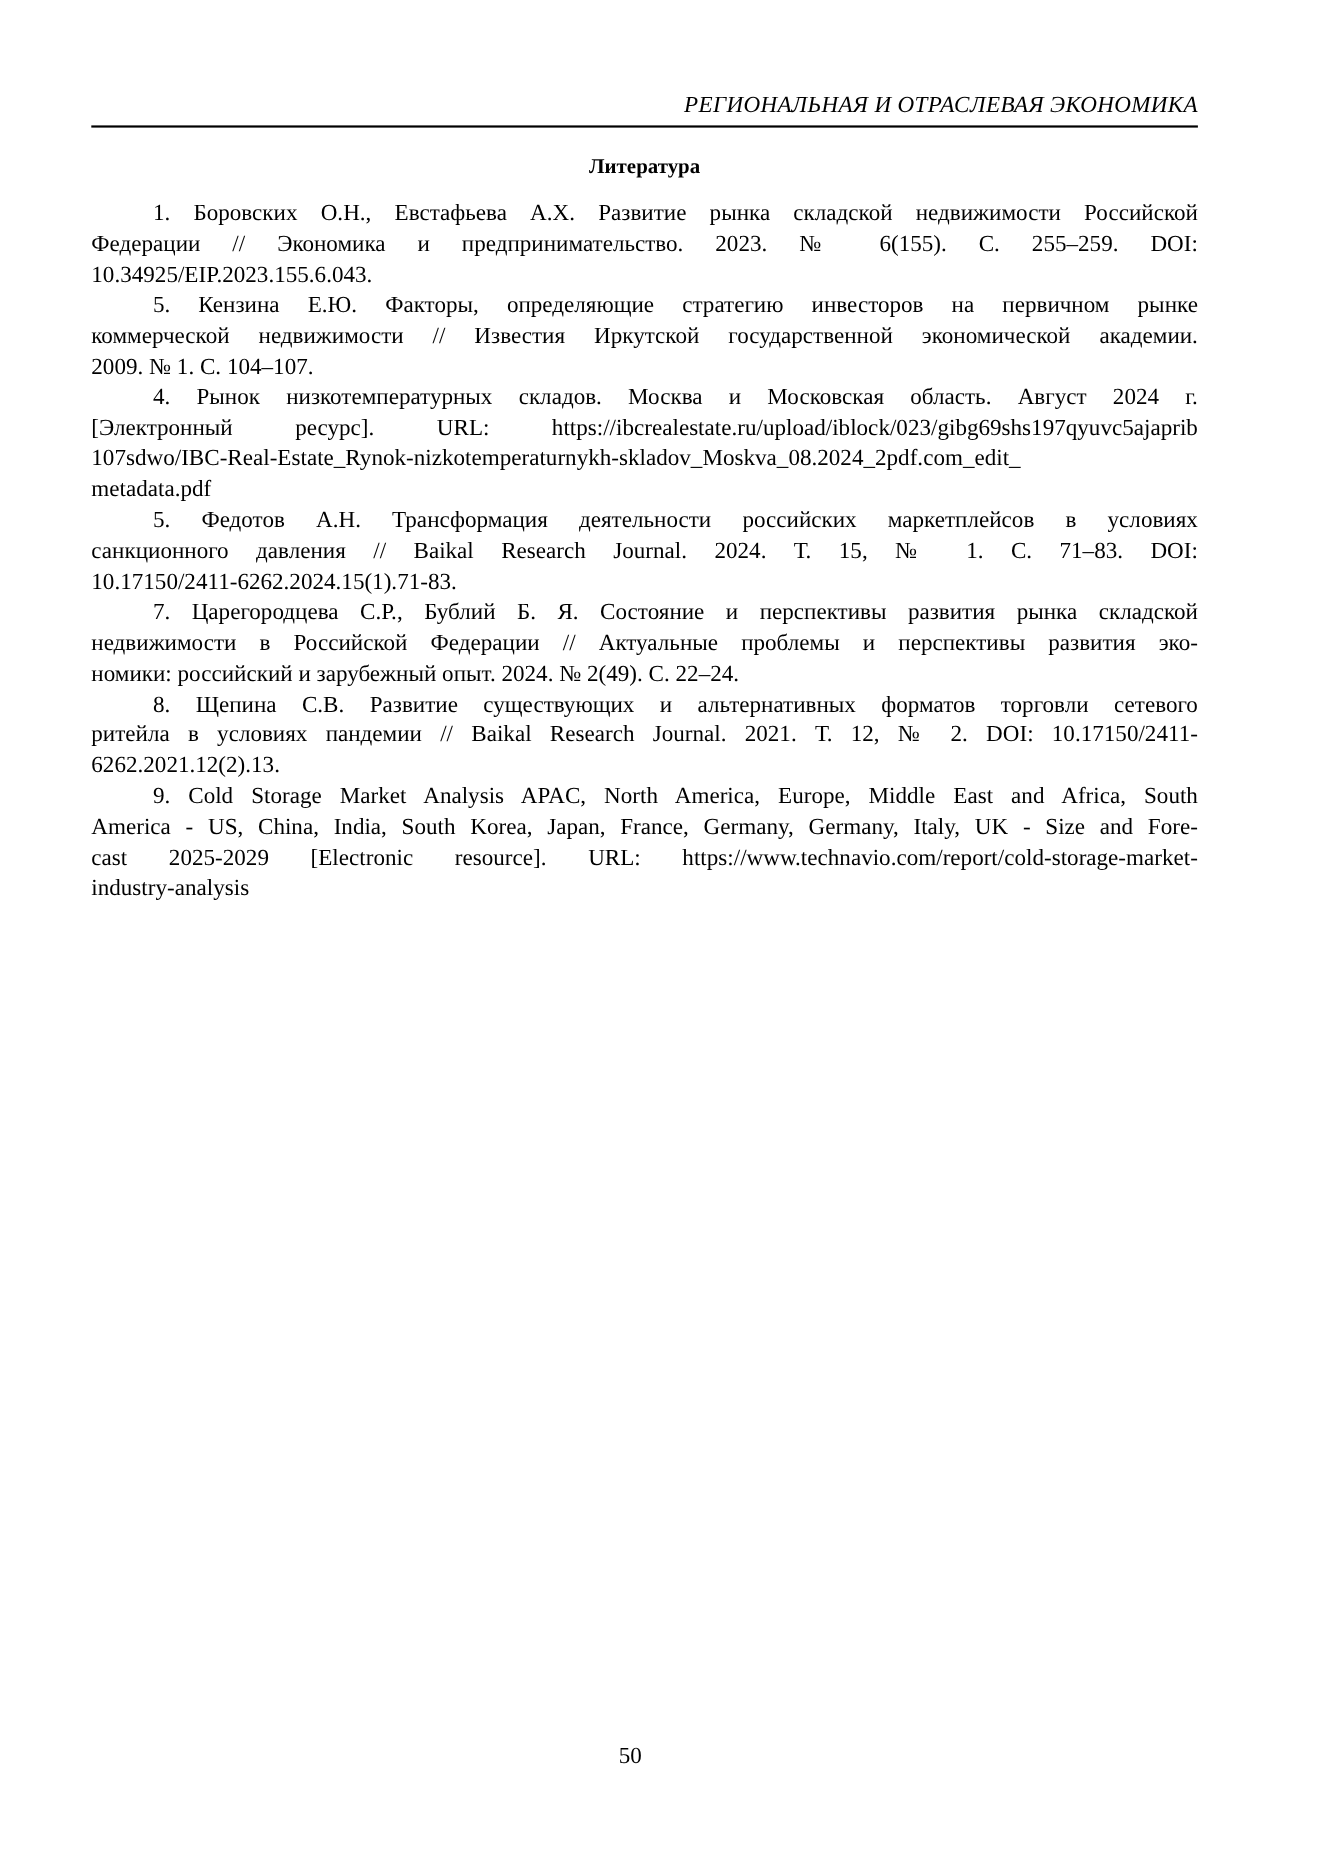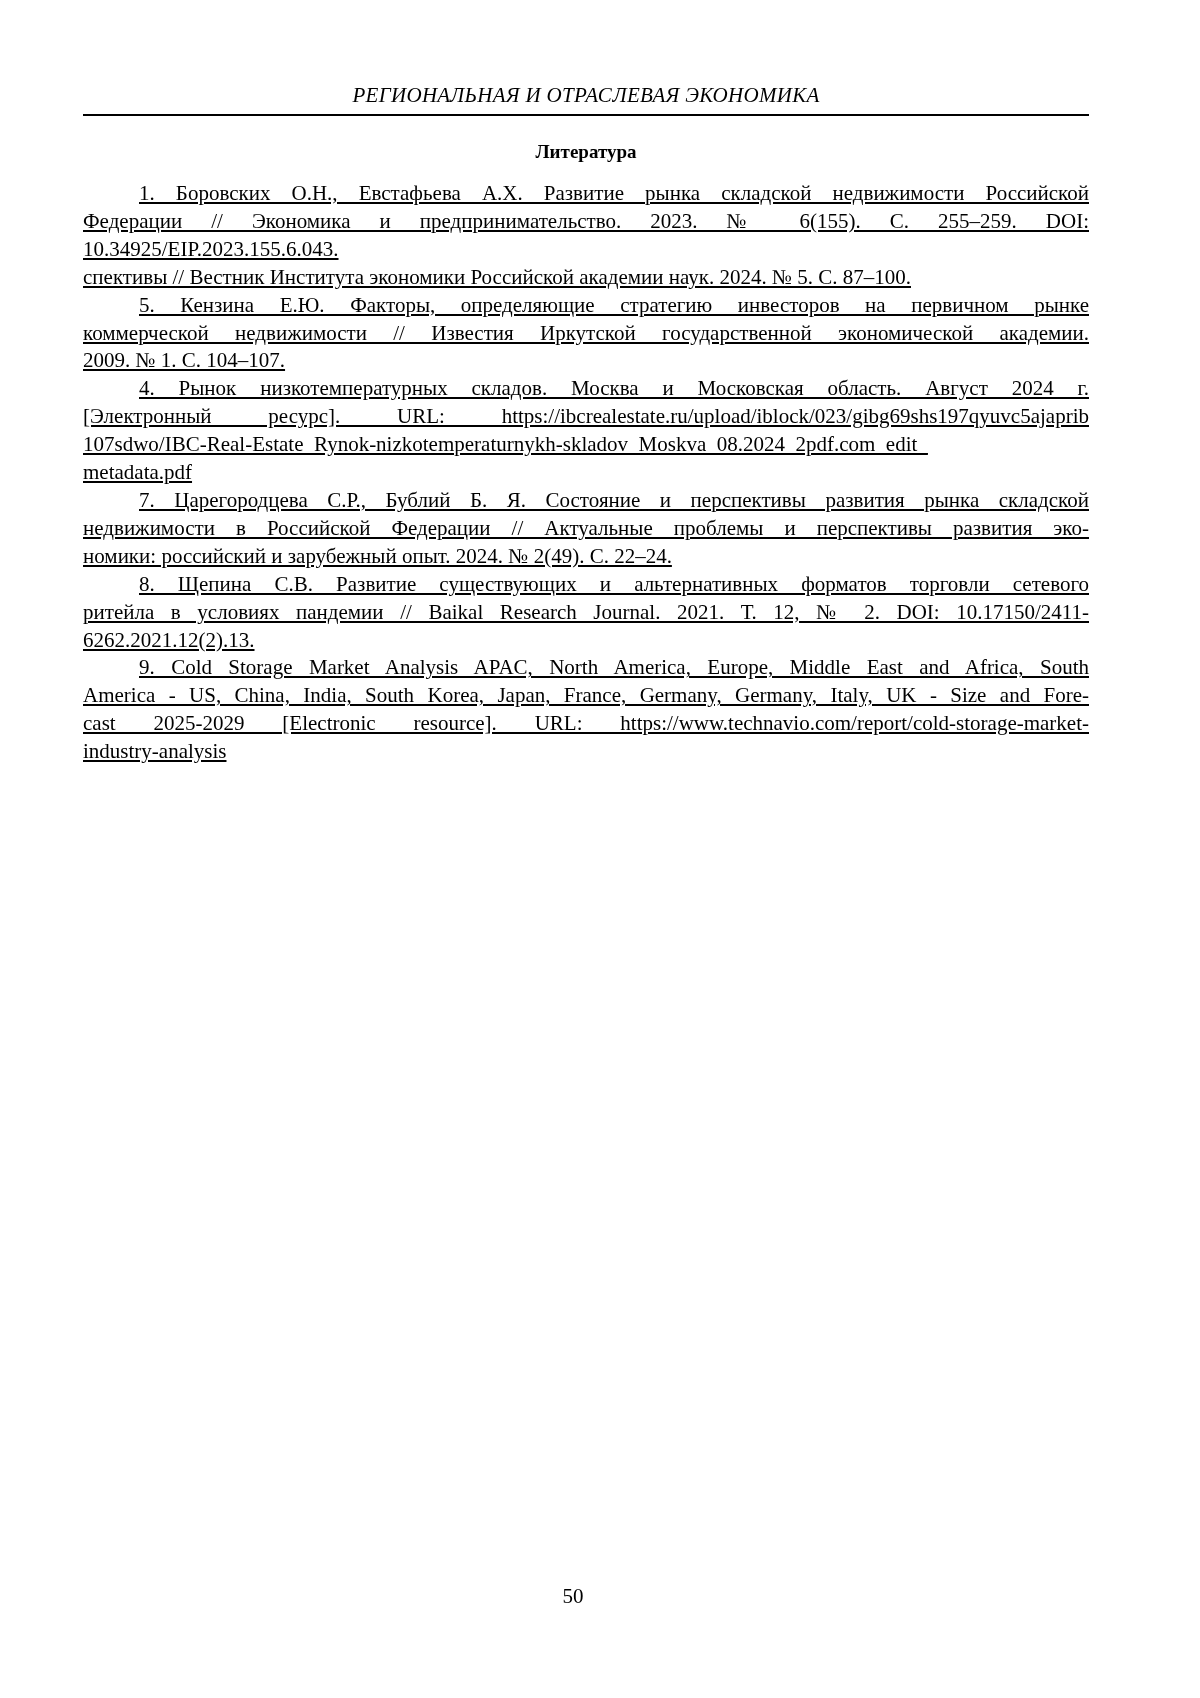--- a/index.html
+++ b/index.html
@@ -14,21 +14,21 @@
     background: #ffffff;
     color: #000000;
     font-family: "Liberation Serif", "DejaVu Serif", serif;
     overflow: hidden;
   }
   .running-header {
     position: absolute;
     left: 83px;
     top: 82px;
     width: 1006px;
-    text-align: center;
+    text-align: right;
     font-style: italic;
     font-size: 21px;
     line-height: 26px;
     letter-spacing: 0.3px;
     white-space: nowrap;
   }
   .header-rule {
     position: absolute;
     left: 83px;
     top: 114px;
@@ -51,21 +51,20 @@
     left: 83px;
     top: 180px;
     width: 1006px;
     font-size: 21px;
     line-height: 27.9px;
   }
   .ref-line {
     text-align: justify;
     text-align-last: justify;
     text-justify: inter-word;
-    text-decoration: underline;
   }
   .ref-line.first {
     text-indent: 56px;
   }
   .ref-line.last {
     text-align: left;
     text-align-last: left;
   }
   .page-number {
     position: absolute;
@@ -84,32 +83,36 @@
   <div class="running-header">РЕГИОНАЛЬНАЯ И ОТРАСЛЕВАЯ ЭКОНОМИКА</div>
   <div class="header-rule"></div>
   <div class="section-title">Литература</div>
   <div class="refs" id="refs">
       <div class="ref">
         <div class="ref-line first">1. Боровских О.Н., Евстафьева А.Х. Развитие рынка складской недвижимости Российской</div>
         <div class="ref-line">Федерации // Экономика и предпринимательство. 2023. № 6(155). С. 255–259. DOI:</div>
         <div class="ref-line last">10.34925/EIP.2023.155.6.043.</div>
       </div>
       <div class="ref">
-        <div class="ref-line last">спективы // Вестник Института экономики Российской академии наук. 2024. № 5. С. 87–100.</div>
       </div>
       <div class="ref">
         <div class="ref-line first">5. Кензина Е.Ю. Факторы, определяющие стратегию инвесторов на первичном рынке</div>
         <div class="ref-line">коммерческой недвижимости // Известия Иркутской государственной экономической академии.</div>
         <div class="ref-line last">2009. № 1. С. 104–107.</div>
       </div>
       <div class="ref">
         <div class="ref-line first">4. Рынок низкотемпературных складов. Москва и Московская область. Август 2024 г.</div>
         <div class="ref-line">[Электронный ресурс]. URL: https://ibcrealestate.ru/upload/iblock/023/gibg69shs197qyuvc5ajaprib</div>
         <div class="ref-line">107sdwo/IBC-Real-Estate_Rynok-nizkotemperaturnykh-skladov_Moskva_08.2024_2pdf.com_edit_</div>
         <div class="ref-line last">metadata.pdf</div>
+      </div>
+      <div class="ref">
+        <div class="ref-line first">5. Федотов А.Н. Трансформация деятельности российских маркетплейсов в условиях</div>
+        <div class="ref-line">санкционного давления // Baikal Research Journal. 2024. Т. 15, № 1. С. 71–83. DOI:</div>
+        <div class="ref-line last">10.17150/2411-6262.2024.15(1).71-83.</div>
       </div>
       <div class="ref">
         <div class="ref-line first">7. Царегородцева С.Р., Бублий Б. Я. Состояние и перспективы развития рынка складской</div>
         <div class="ref-line">недвижимости в Российской Федерации // Актуальные проблемы и перспективы развития эко-</div>
         <div class="ref-line last">номики: российский и зарубежный опыт. 2024. № 2(49). С. 22–24.</div>
       </div>
       <div class="ref">
         <div class="ref-line first">8. Щепина С.В. Развитие существующих и альтернативных форматов торговли сетевого</div>
         <div class="ref-line">ритейла в условиях пандемии // Baikal Research Journal. 2021. Т. 12, № 2. DOI: 10.17150/2411-</div>
         <div class="ref-line last">6262.2021.12(2).13.</div>

